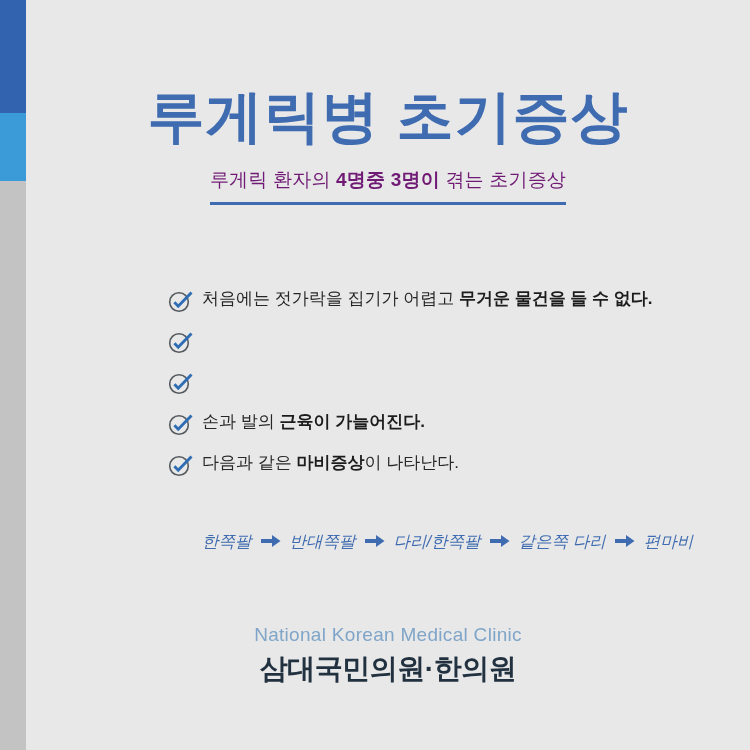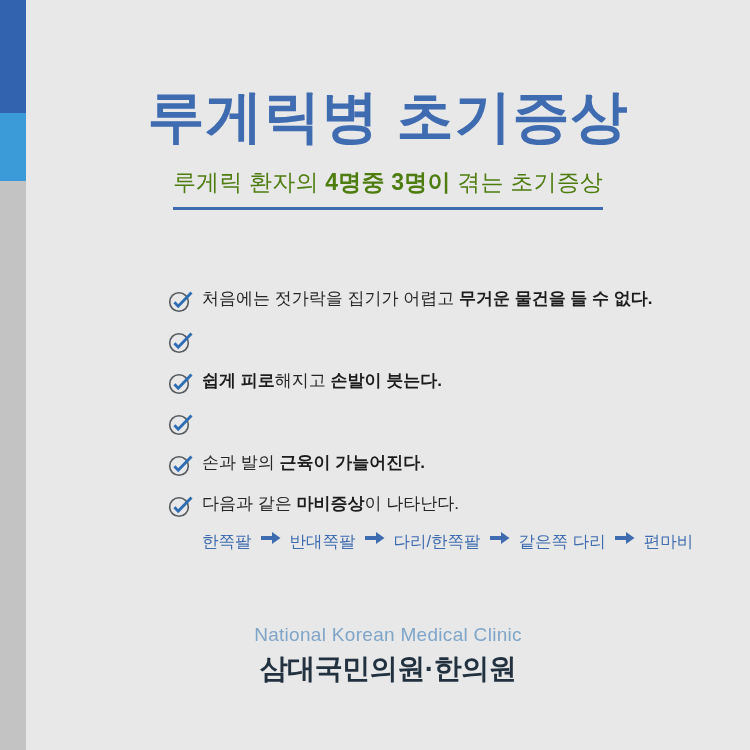--- a/index.html
+++ b/index.html
@@ -53,22 +53,22 @@
     padding: 0;
     white-space: nowrap;
   }
   #subtitle-wrap {
     display: inline-block;
     margin-top: 22px;
     padding-bottom: 9px;
     border-bottom: 3px solid #3f6cb0;
   }
   #page-subtitle {
-    font-size: 23px;
-    color: #4d7c0f;
+    font-size: 19px;
+    color: #701a75;
     white-space: nowrap;
     letter-spacing: 0.2px;
   }
   #page-subtitle .b { font-weight: 700; }
 
   
   #symptom-list {
     position: absolute;
     left: 168px;
     top: 287px;
@@ -94,23 +94,25 @@
     text-align: center;
   }
   .symptom-text .b { font-weight: 700; color: #1c1c1c; }
 
   
   #progression-row {
     position: absolute;
     left: 202px;
     top: 531px;
     display: flex;
+    align-items: center;
     color: #3f6cb0;
     font-size: 16.5px;
     white-space: nowrap;
+    font-style: italic;
   }
   #progression-row .stage { color: #3f6cb0; }
   #progression-row .arrow {
     display: inline-block;
     margin: 0 9px;
     line-height: 1;
   }
 
   
   #footer-logo {
@@ -170,31 +172,20 @@
 
     <div class="symptom-row">
       <span class="check-icon">
         <svg viewBox="0 0 26 24" width="26" height="24" aria-hidden="true">
           <circle cx="11" cy="13" r="9.3" fill="none" stroke="#555a5f" stroke-width="1.6"></circle>
           <path d="M6.4 13.3 L10.2 17.2 L23.5 3.6" fill="none" stroke="#2e6db4" stroke-width="2.9"></path>
         </svg>
       </span>
     </div>
 
-    <div class="symptom-row">
-      <span class="check-icon">
-        <svg viewBox="0 0 26 24" width="26" height="24" aria-hidden="true">
-          <circle cx="11" cy="13" r="9.3" fill="none" stroke="#555a5f" stroke-width="1.6"></circle>
-          <path d="M6.4 13.3 L10.2 17.2 L23.5 3.6" fill="none" stroke="#2e6db4" stroke-width="2.9"></path>
-        </svg>
-      </span>
-      <span class="symptom-text">
-        <span class="b">쉽게 피로</span><span>해지고 </span><span class="b">손발이 붓는다.</span>
-      </span>
-    </div>
 
     <div class="symptom-row">
       <span class="check-icon">
         <svg viewBox="0 0 26 24" width="26" height="24" aria-hidden="true">
           <circle cx="11" cy="13" r="9.3" fill="none" stroke="#555a5f" stroke-width="1.6"></circle>
           <path d="M6.4 13.3 L10.2 17.2 L23.5 3.6" fill="none" stroke="#2e6db4" stroke-width="2.9"></path>
         </svg>
       </span>
     </div>
 

